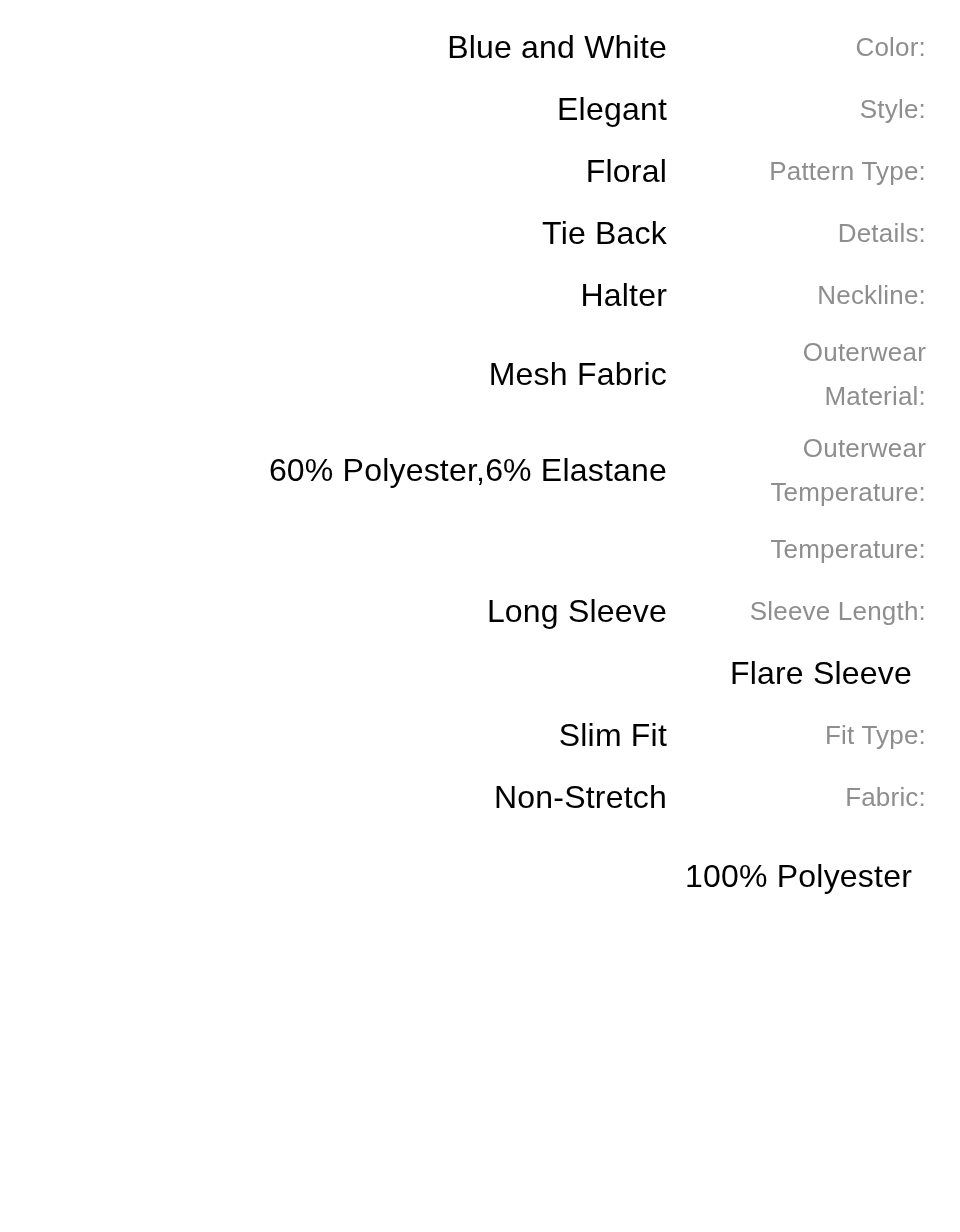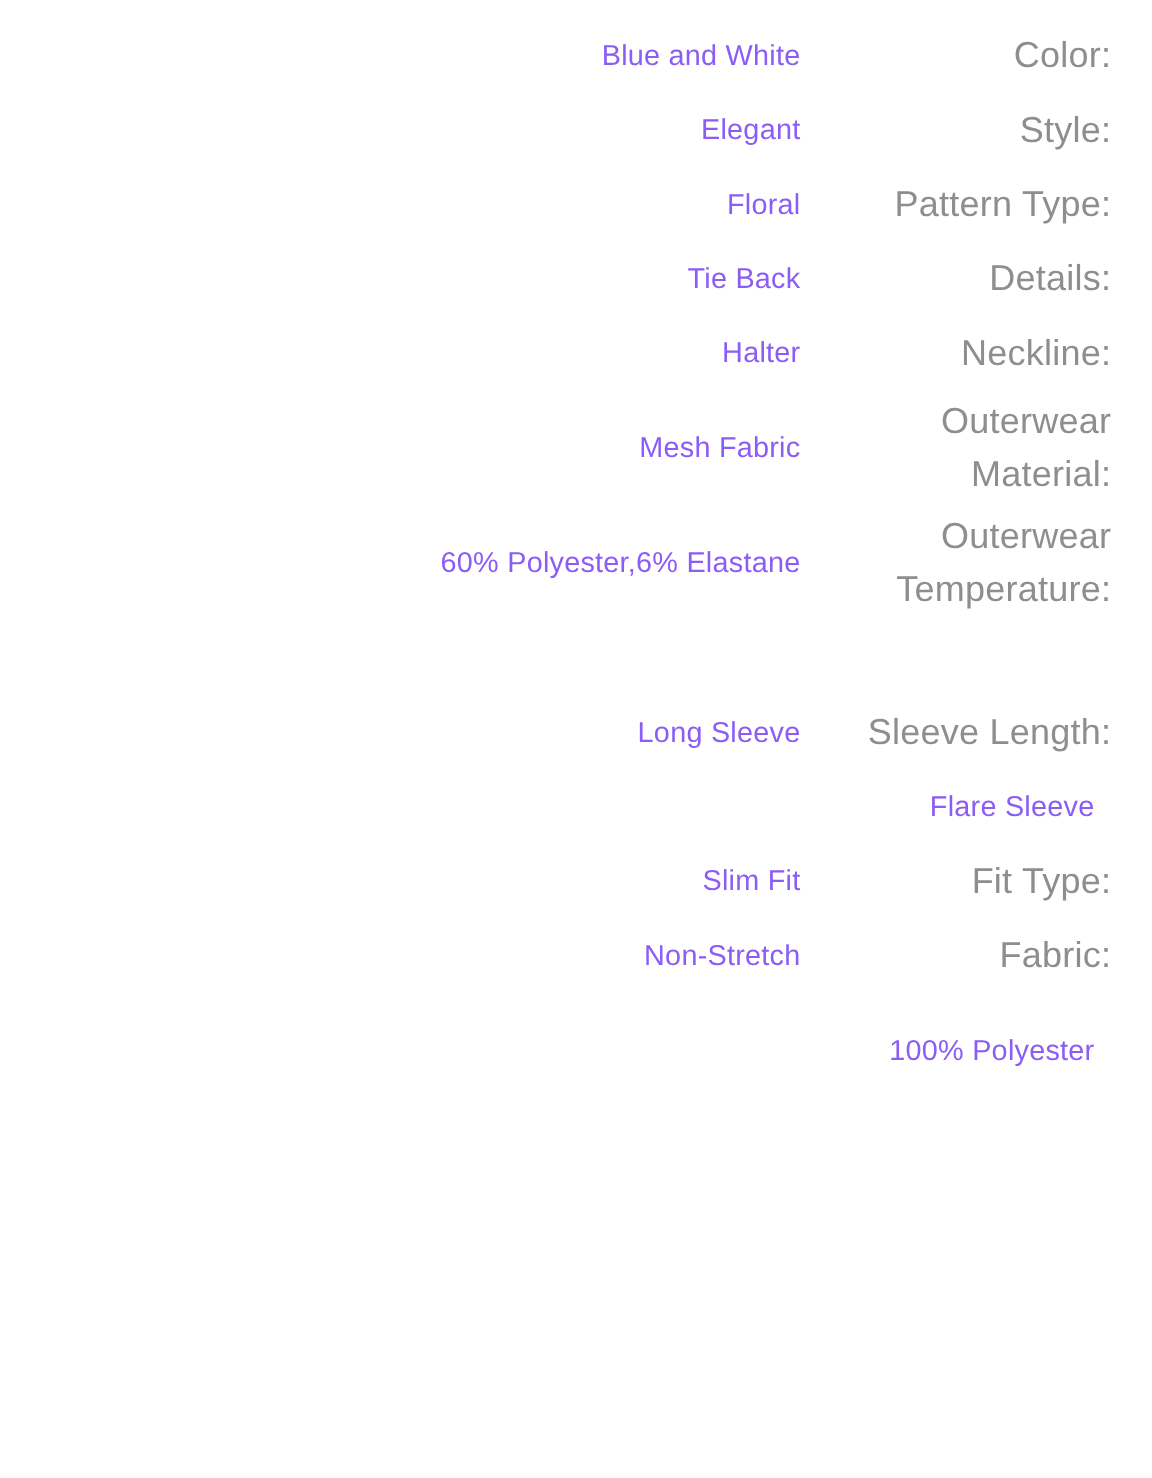--- a/index.html
+++ b/index.html
@@ -26,34 +26,34 @@
     justify-content: flex-start;
     width: 100%;
     min-height: 62px;
     box-sizing: border-box;
   }
   .spec-label {
     width: 245px;
     padding-right: 34px;
     box-sizing: border-box;
     text-align: right;
-    font-size: 30px;
+    font-size: 26px;
     line-height: 44px;
     color: #8e8e8e;
     font-weight: 400;
     letter-spacing: 0.2px;
   }
   .spec-value {
     flex: 1;
     padding-right: 48px;
     box-sizing: border-box;
     text-align: right;
-    font-size: 24px;
+    font-size: 32px;
     line-height: 44px;
-    color: #8b5cf6;
+    color: #000000;
     font-weight: 400;
     letter-spacing: 0.2px;
   }
   .spec-row.tall {
     min-height: 96px;
   }
 </style>
 </head>
 <body>
 
@@ -80,20 +80,21 @@
     </div>
     <div class="spec-row tall">
       <div class="spec-label">Outerwear Material:</div>
       <div class="spec-value">Mesh Fabric</div>
     </div>
     <div class="spec-row tall">
       <div class="spec-label">Outerwear Temperature:</div>
       <div class="spec-value">60% Polyester,6% Elastane</div>
     </div>
     <div class="spec-row">
+      <div class="spec-label">Temperature:</div>
     </div>
     <div class="spec-row">
       <div class="spec-label">Sleeve Length:</div>
       <div class="spec-value">Long Sleeve</div>
     </div>
     <div class="spec-row">
       <div class="spec-value">Flare Sleeve</div>
     </div>
     <div class="spec-row">
       <div class="spec-label">Fit Type:</div>

